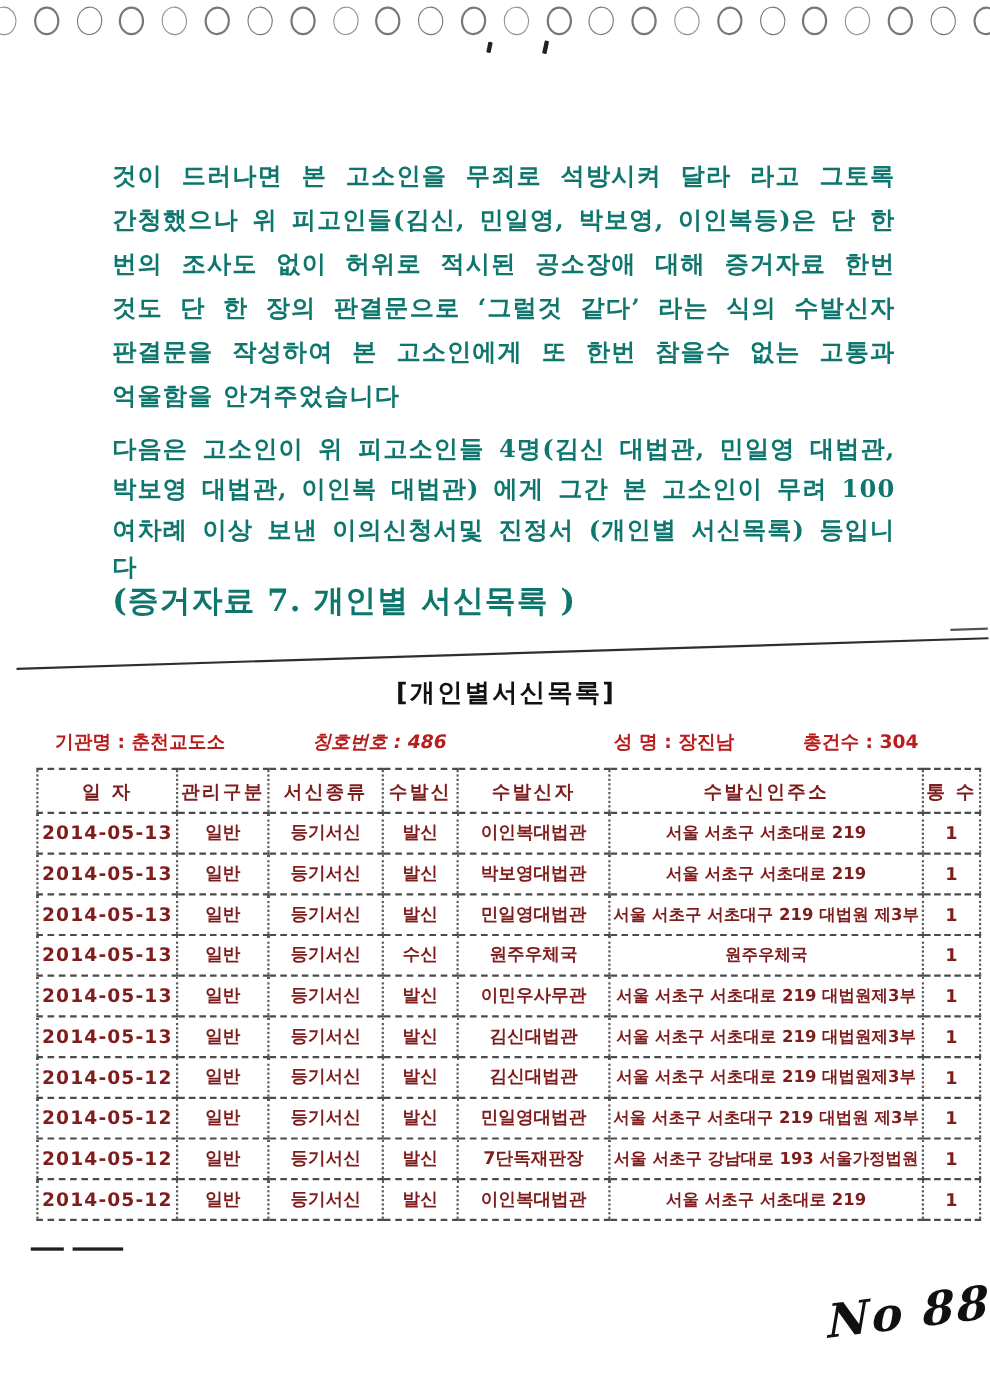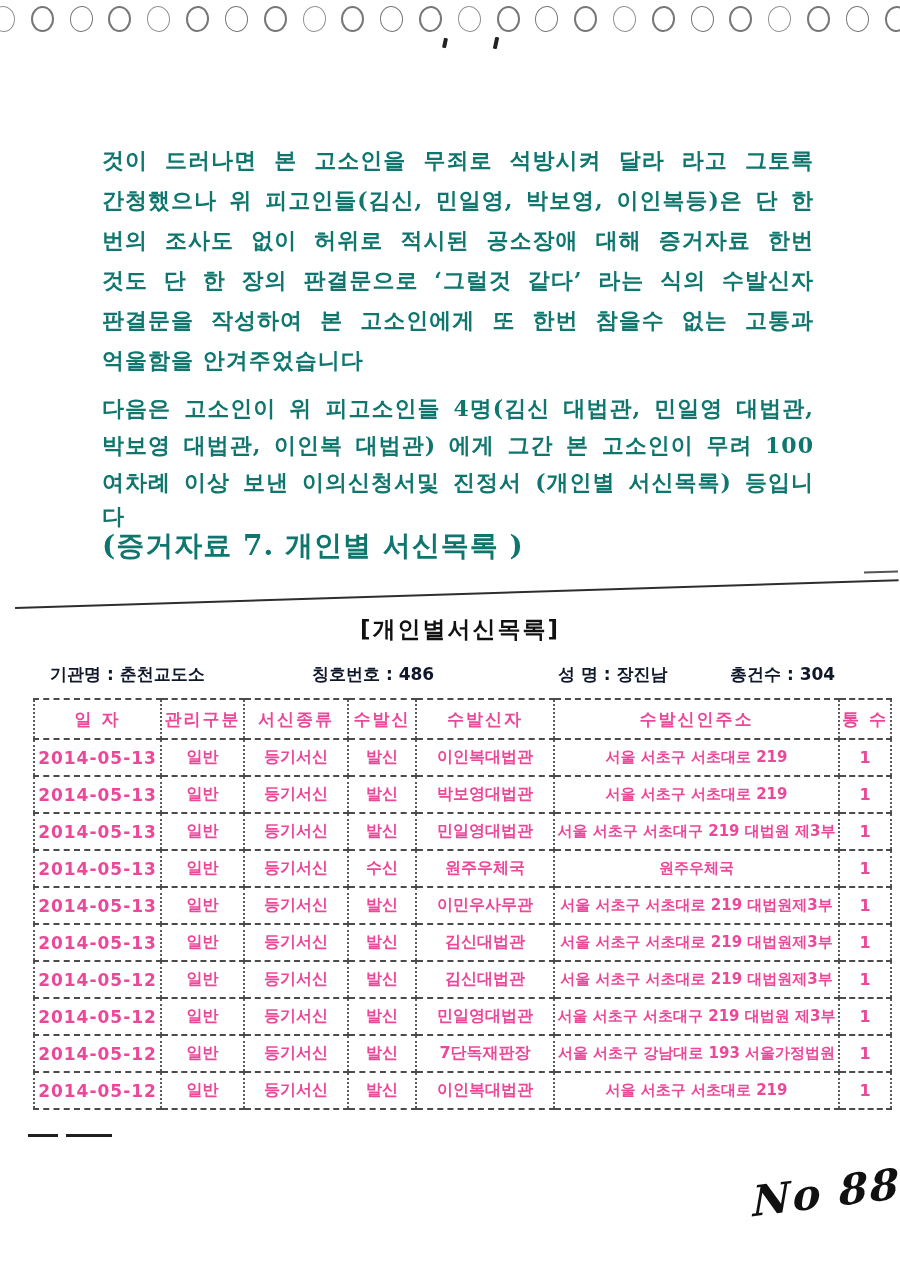--- a/index.html
+++ b/index.html
@@ -48,33 +48,33 @@
 
   
   .section-title {
     position: absolute; left: 0; top: 614px; width: 920px; text-align: center;
     font-family: "DejaVu Sans", "Liberation Sans", sans-serif;
     font-size: 23px; font-weight: 700; letter-spacing: 2px; color: #111;
   }
   .info-row {
     position: absolute; left: 0; top: 663px; width: 764px; height: 24px;
     font-family: "DejaVu Sans", "Liberation Sans", sans-serif;
-    font-size: 17px; font-weight: 700; color: #0f172a;
+    font-size: 17px; font-weight: 700; color: #b91c1c;
   }
   .info-row span { position: absolute; white-space: nowrap; }
   .info-agency { left: 50px; }
-  .info-number { left: 312px; }
+  .info-number { left: 284px; font-style: italic; }
   .info-name   { left: 558px; }
   .info-total  { left: 730px; }
 
   table.letters {
     position: absolute; left: 33px; top: 698px; width: 857px;
     border-collapse: collapse; table-layout: fixed;
     font-family: "DejaVu Sans", "Liberation Sans", sans-serif;
-    color: #ec4899;
+    color: #7f1d1d;
   }
   table.letters col.c0 { width: 127px; }
   table.letters col.c1 { width: 83px; }
   table.letters col.c2 { width: 104px; }
   table.letters col.c3 { width: 68px; }
   table.letters col.c4 { width: 138px; }
   table.letters col.c5 { width: 285px; }
   table.letters col.c6 { width: 52px; }
   table.letters th, table.letters td {
     border-top: 2px dashed #4b4b4b; border-bottom: 2px dashed #4b4b4b;

